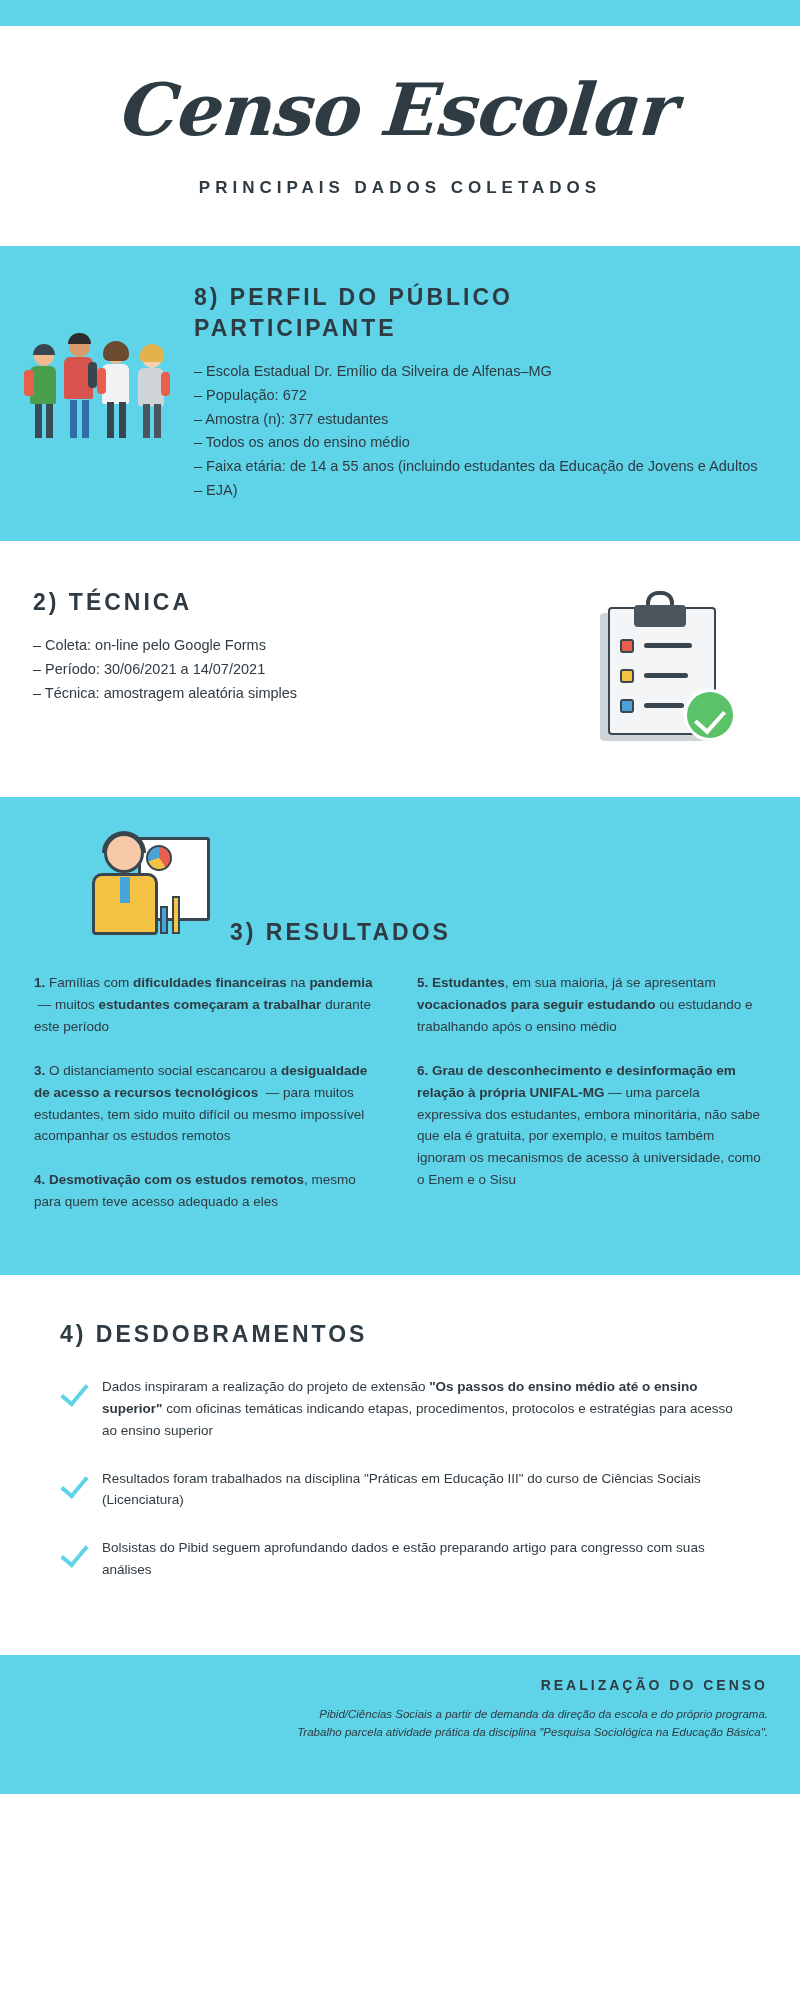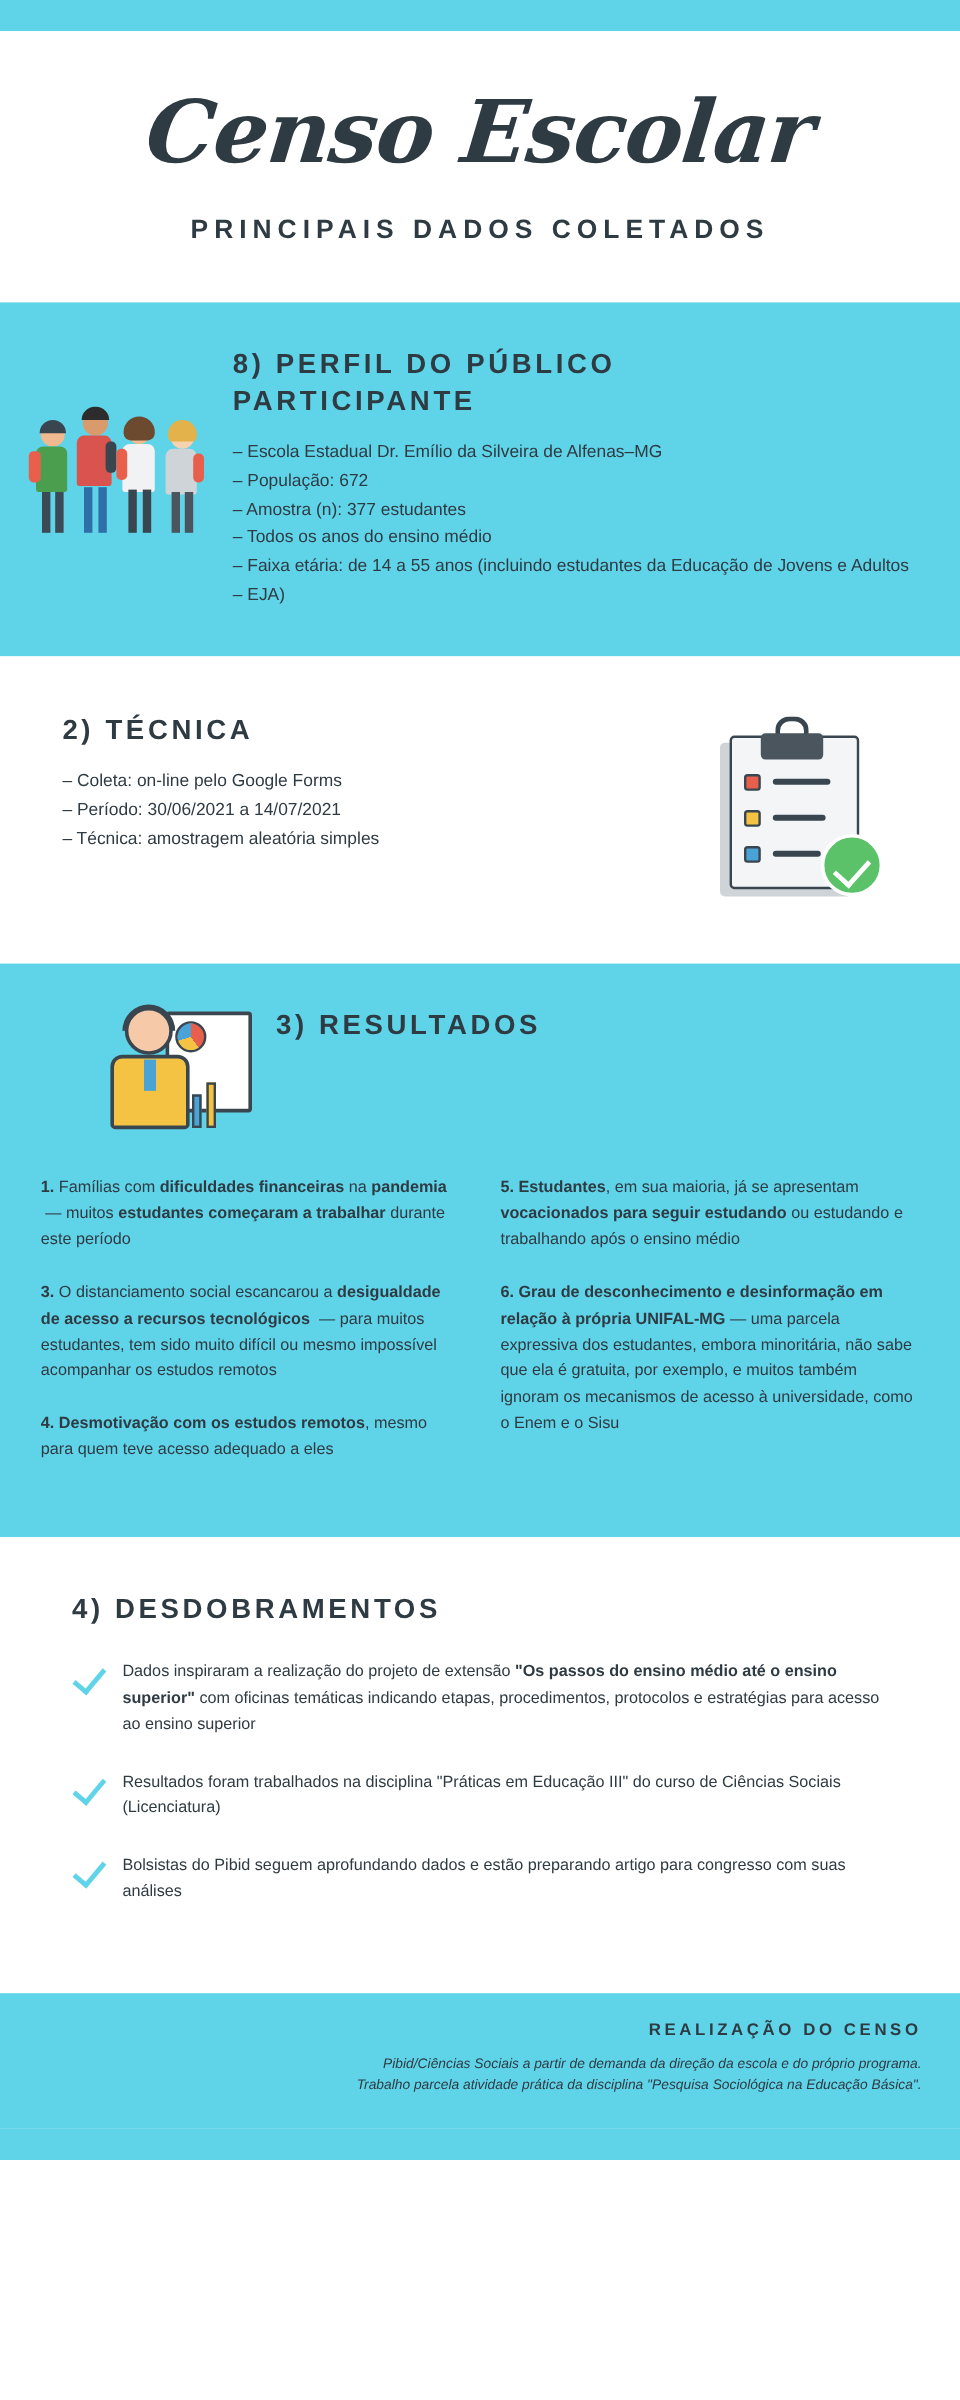--- a/index.html
+++ b/index.html
@@ -21,21 +21,21 @@
     font-style: italic;
     font-weight: bold;
     font-size: 72px;
     letter-spacing: -1px;
     color: #2f3b43;
     line-height: 1.05;
     transform: skewX(-6deg);
   }
   .subtitle {
     margin-top: 30px;
-    font-size: 22px;
+    font-size: 17px;
     font-weight: bold;
     letter-spacing: 5px;
     color: #2f3b43;
   }
 
   
   .band-blue { background: #5fd3e8; }
   .band-white { background: #ffffff; }
 
   .section-heading {
@@ -61,40 +61,40 @@
 
   
   .people { position: relative; width: 150px; height: 110px; margin-top: 46px; }
   .person { position: absolute; bottom: 0; }
   .p-head { border-radius: 50%; position: absolute; }
   .p-body { position: absolute; border-radius: 6px 6px 2px 2px; }
   .p-leg { position: absolute; width: 7px; background: #3c4a55; bottom: 0; }
   .bag { position: absolute; border-radius: 4px; }
 
   
-  .sec2 { display: flex; padding: 46px 40px 50px 52px; align-items: flex-start; }
+  .sec2 { display: flex; padding: 46px 40px 50px 33px; align-items: flex-start; }
   .sec2 .txt { flex: 1; }
   .sec2 .art { width: 200px; flex: 0 0 200px; display: flex; justify-content: center; }
 
   .clipboard { position: relative; width: 140px; height: 160px; }
   .cb-shadow { position: absolute; left: 10px; top: 26px; width: 110px; height: 128px; background: #cfd4d8; border-radius: 4px; }
   .cb-paper { position: absolute; left: 18px; top: 20px; width: 108px; height: 128px; background: #f3f5f6; border: 2px solid #3a464f; border-radius: 4px; }
   .cb-clip-top { position: absolute; left: 56px; top: 4px; width: 28px; height: 22px; border: 4px solid #3a464f; border-bottom: none; border-radius: 12px 12px 0 0; background: transparent; }
   .cb-clip { position: absolute; left: 44px; top: 18px; width: 52px; height: 22px; background: #4a555d; border-radius: 4px; }
   .cb-row { position: absolute; left: 30px; width: 14px; height: 14px; border: 2px solid #3a464f; border-radius: 3px; }
   .cb-line { position: absolute; left: 54px; height: 5px; background: #3a464f; border-radius: 3px; }
   .cb-check { position: absolute; right: -6px; bottom: 6px; width: 52px; height: 52px; border-radius: 50%; background: #5cc26a; border: 3px solid #ffffff; }
   .cb-check:after {
     content: ""; position: absolute; left: 14px; top: 12px; width: 14px; height: 24px;
     border: 4px solid #ffffff; border-top: none; border-left: none; transform: rotate(42deg);
   }
 
   
   .sec3 { padding: 26px 30px 40px 30px; }
-  .sec3-top { display: flex; align-items: flex-start; gap: 20px; padding: 10px 0 18px 60px; }
+  .sec3-top { display: flex; align-items: flex-end; gap: 20px; padding: 10px 0 18px 60px; }
   .sec3-top .section-heading { font-size: 23px; }
   .sec3 .cols { display: flex; gap: 34px; padding: 6px 4px 0 4px; }
   .sec3 .col { flex: 1; }
   .sec3 p {
     font-size: 13.5px;
     line-height: 1.62;
     color: #2f3b43;
     margin-bottom: 22px;
   }
   .sec3 p b { font-weight: bold; }

